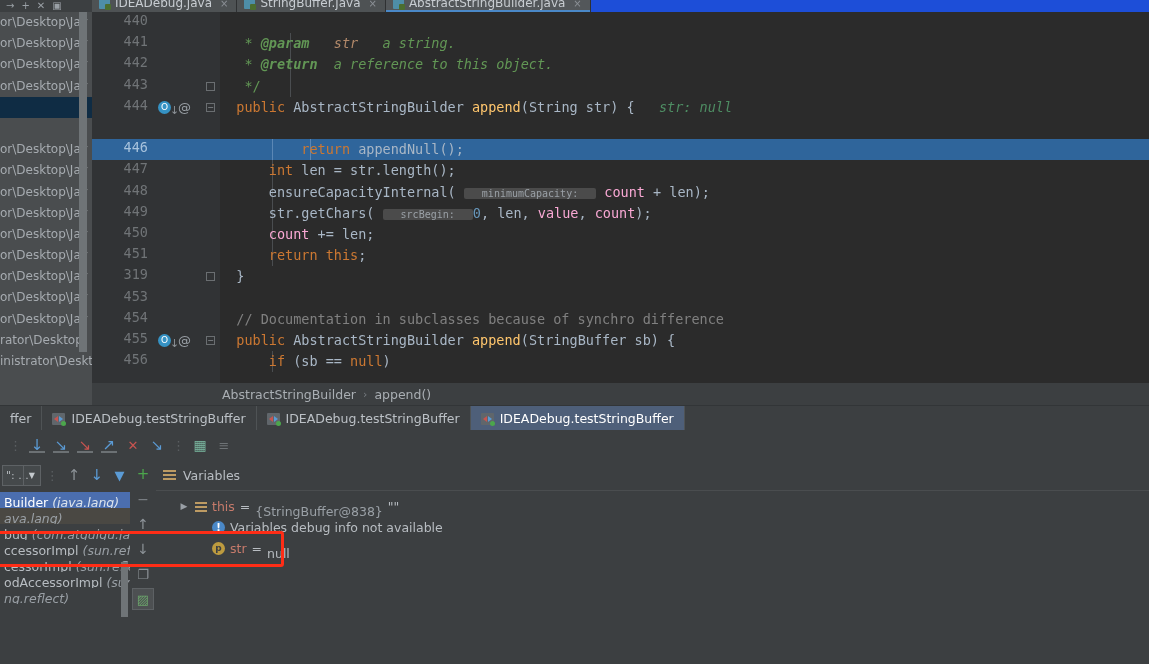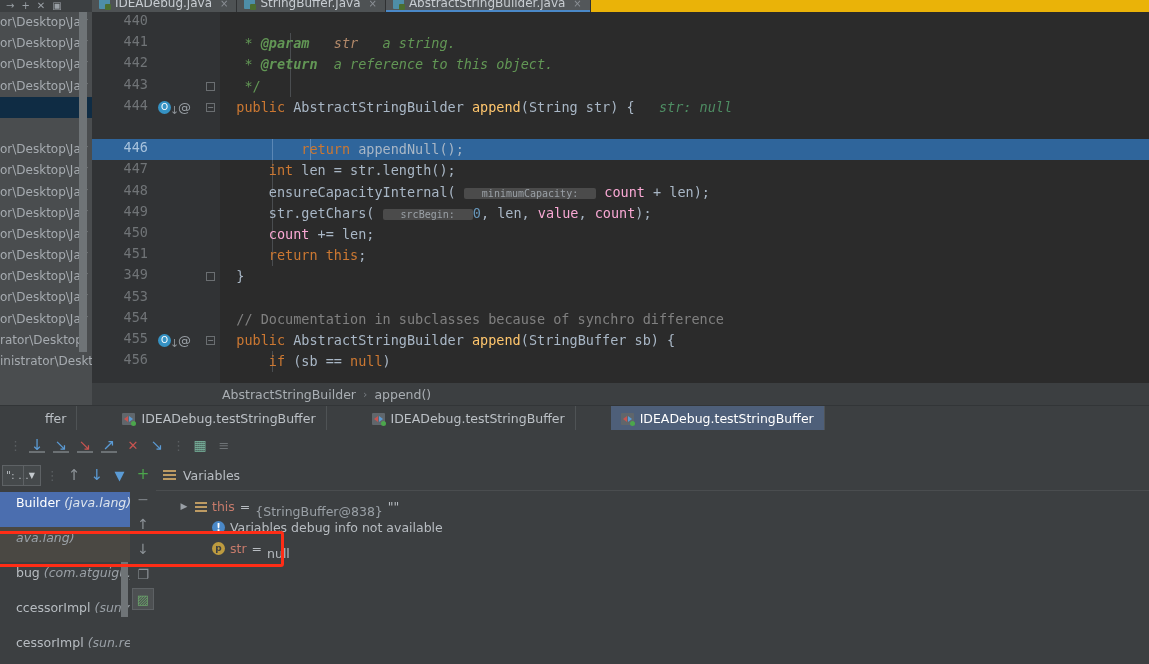--- a/index.html
+++ b/index.html
@@ -19,21 +19,21 @@
     background: #3c3f41;
     display: flex; align-items: center; gap: 7px; padding-left: 6px;
     box-sizing: border-box;
     overflow: hidden;
   }
   .tb-glyph { color: #9aa0a6; font-size: 10px; line-height: 10px; }
 
   
   .tabbar {
     position: absolute; left: 92px; top: 0; width: 1057px; height: 12px;
-    background: #eab308; overflow: hidden;
+    background: #1d4ed8; overflow: hidden;
     display: flex; align-items: flex-end;
   }
   .etab {
     height: 18px; margin-top: 0px;
     display: flex; align-items: center; gap: 5px;
     padding: 0 8px 0 7px; box-sizing: border-box;
     font-size: 12px; color: #c8cdd2; white-space: nowrap;
     background: #4e5254; border-right: 1px solid #2f3133;
     position: relative;
   }
@@ -139,21 +139,21 @@
 
   
   .dbgtabbar {
     position: absolute; left: 0; top: 405px; width: 1149px; height: 25px;
     background: #3c3f41; display: flex; align-items: stretch;
     border-top: 1px solid #323537;
   }
   .dtab {
     display: flex; align-items: center; gap: 6px;
     padding: 0 10px; font-size: 12.5px; color: #bcc1c6;
-    border-right: 1px solid #4f5355; white-space: nowrap; margin-left: 35px;
+    border-right: 1px solid #4f5355; white-space: nowrap;
   }
   .dtab.active { background: #4e5f79; color: #ffffff; }
   .dbgico {
     width: 13px; height: 12px; position: relative; flex: none;
     background: #60666b; border-radius: 1px;
     display: flex; align-items: center; justify-content: center;
   }
   .dbgico::before {
     content: ""; width: 0; height: 0;
     border-top: 3px solid transparent; border-bottom: 3px solid transparent;
@@ -212,22 +212,22 @@
     position: absolute; right: 0; top: 0; bottom: 0; width: 16px;
     border-left: 1px solid #5e6265; display: flex;
     align-items: center; justify-content: center;
     color: #c4c9cd; font-size: 8px;
   }
   .frames-list {
     position: absolute; left: 0; top: 32px; width: 130px; bottom: 0;
     overflow: hidden;
   }
   .frow {
-    height: 35px; line-height: 21px; font-size: 12.5px; color: #b8bdc2;
-    white-space: nowrap; padding-left: 16px; box-sizing: border-box;
+    height: 16px; line-height: 21px; font-size: 12.5px; color: #b8bdc2;
+    white-space: nowrap; padding-left: 4px; box-sizing: border-box;
     overflow: hidden;
   }
   .frow.sel { background: #4b6eaf; color: #ffffff; }
   .frow.dim { background: #4a4843; }
   .frow .pkg { color: #9aa0a6; font-style: italic; }
   .frow.sel .pkg { color: #dde4ec; font-style: italic; }
   .fscroll {
     position: absolute; right: 2px; top: 70px; width: 7px; height: 55px;
     background: #6f7477;
   }
@@ -419,21 +419,21 @@
       <span class="codeline"><span class="fld">      count </span><span class="type">+= len;</span></span>
     </div>
 
     <div class="rowwrap" style="position:absolute;top:233.2px;left:0;right:0;">
       <span class="ln">451</span>
       <span class="vline" style="left:180px;"></span>
       <span class="codeline"><span class="kw">      return </span><span class="kw">this</span><span class="type">;</span></span>
     </div>
 
     <div class="rowwrap" style="position:absolute;top:254.4px;left:0;right:0;">
-      <span class="ln">349</span>
+      <span class="ln">319</span>
       <span class="fold" style="left:114px;top:6px;border-color:#6a6e71;"></span>
       <span class="codeline"><span class="type">  }</span></span>
     </div>
 
     <div class="rowwrap" style="position:absolute;top:275.6px;left:0;right:0;">
       <span class="ln">453</span>
     </div>
 
     <div class="rowwrap" style="position:absolute;top:296.8px;left:0;right:0;">
       <span class="ln">454</span>

